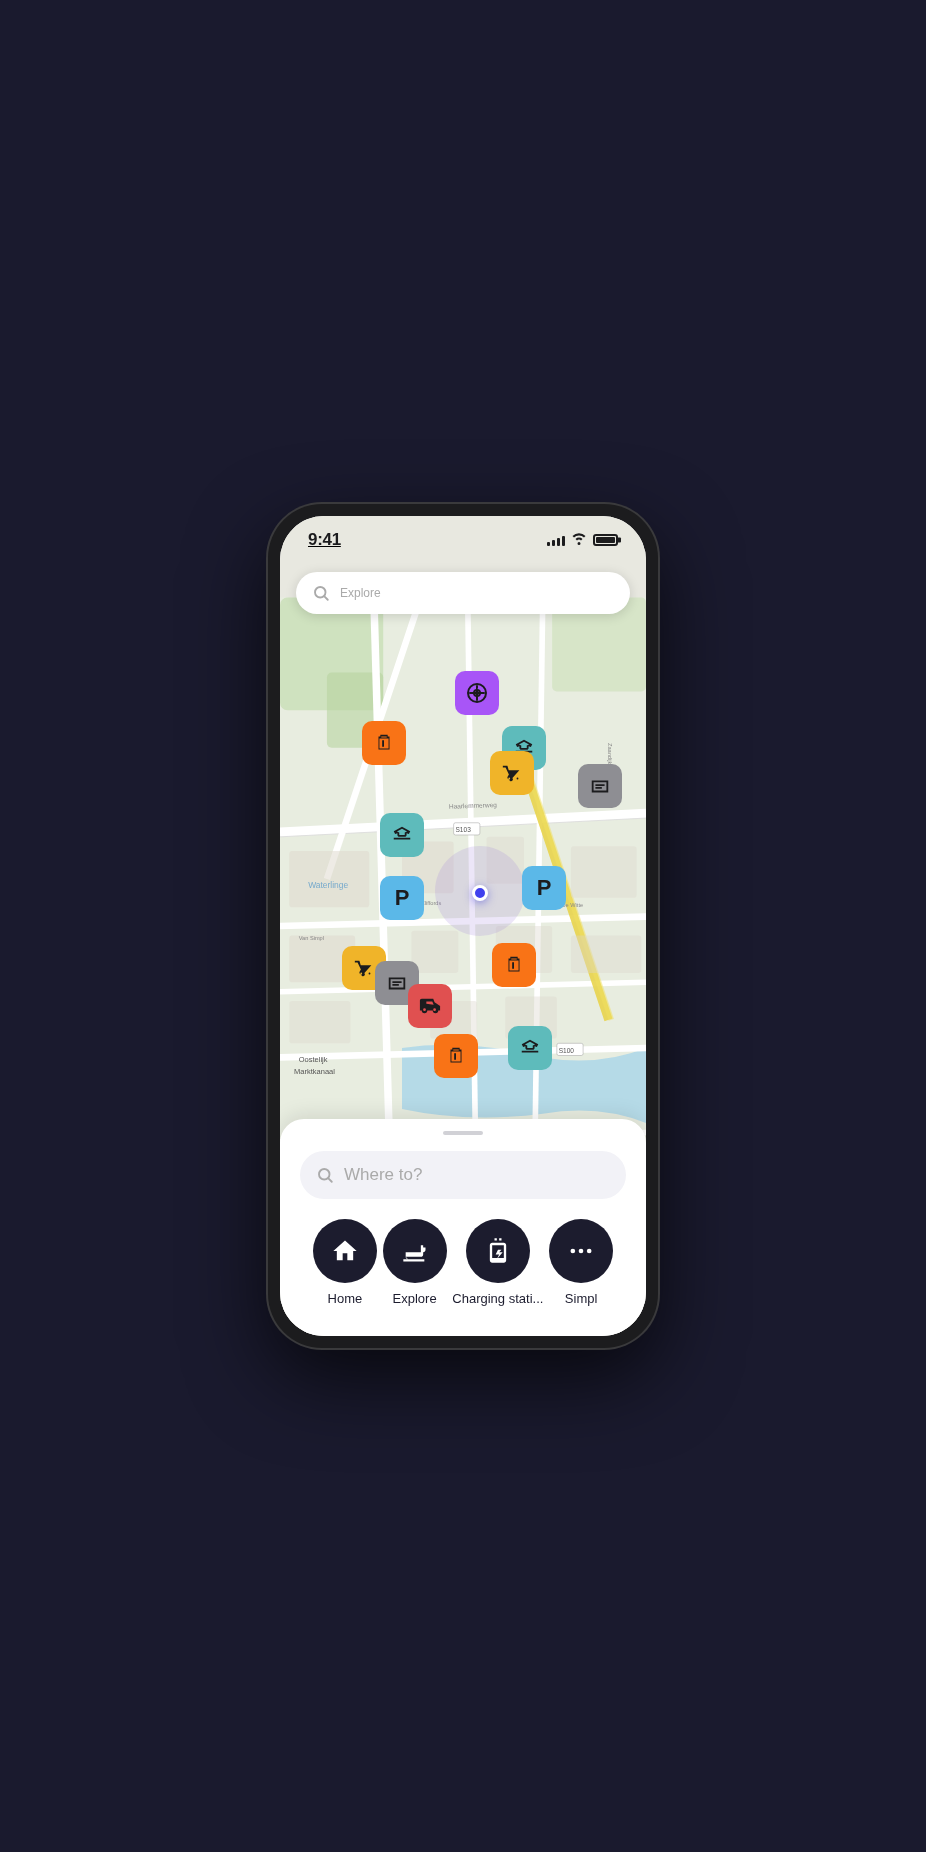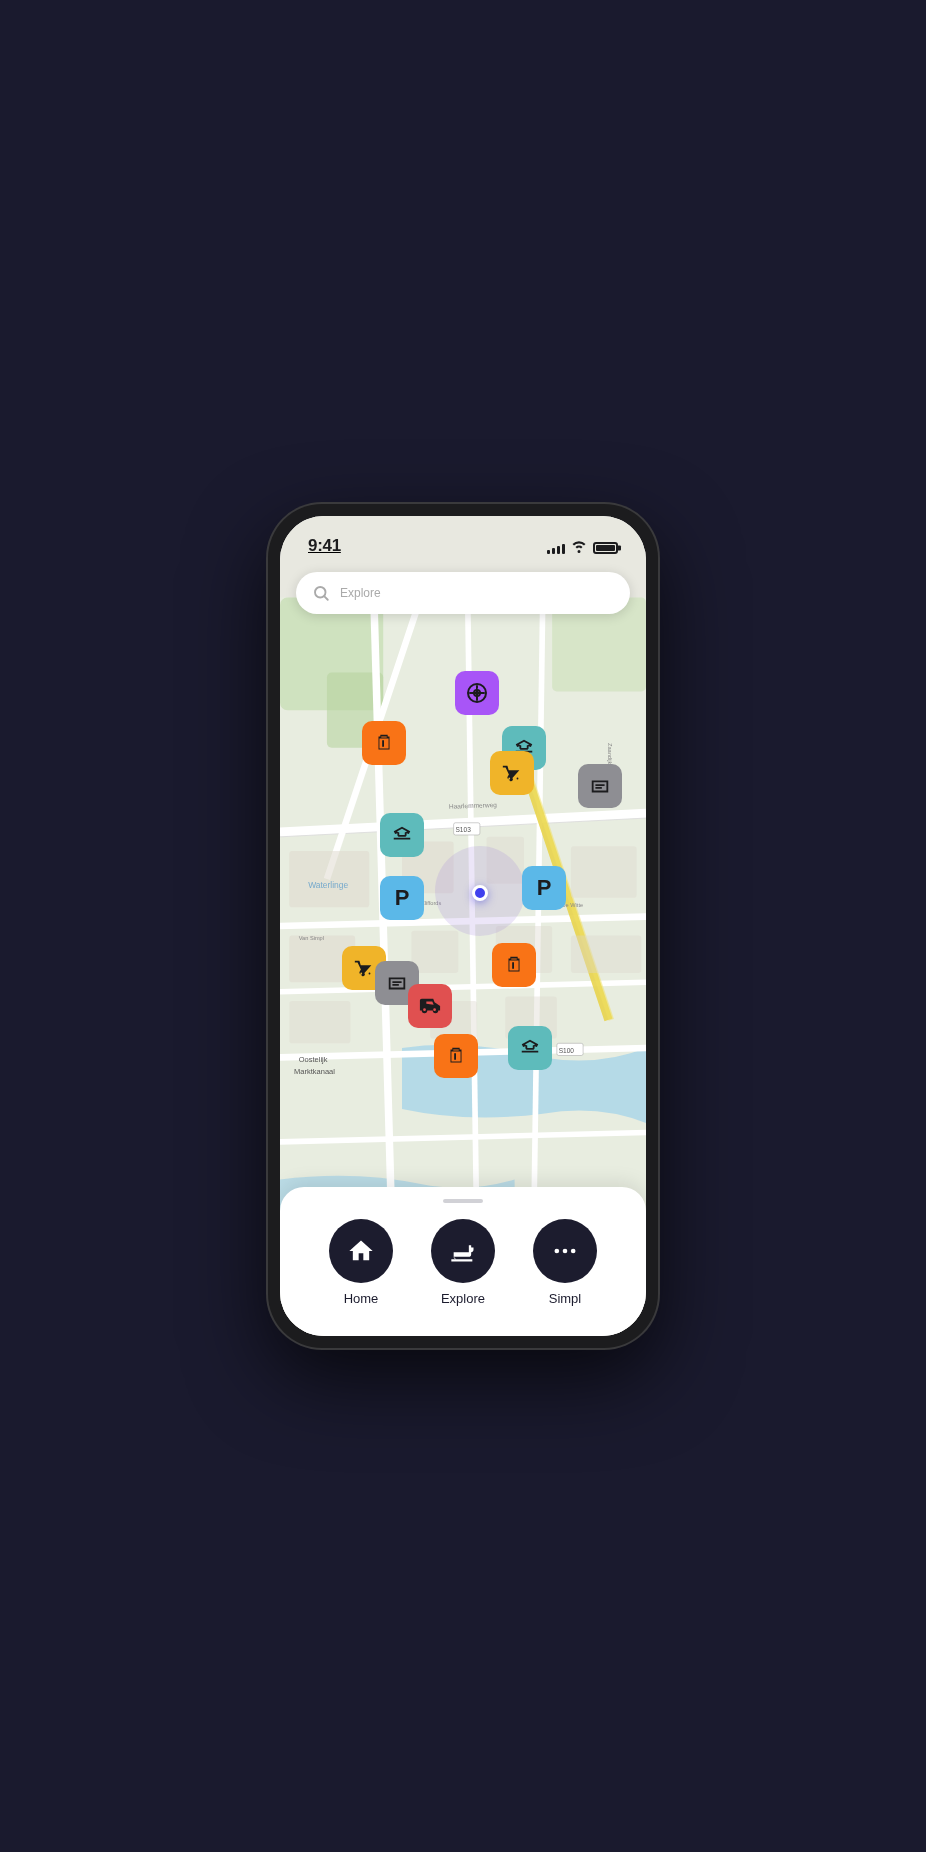--- a/index.html
+++ b/index.html
@@ -36,21 +36,21 @@
 
     
     .status-bar {
       position: absolute;
       top: 0;
       left: 0;
       right: 0;
       z-index: 100;
       height: 48px;
       display: flex;
-      align-items: flex-end;
+      align-items: center;
       justify-content: space-between;
       padding: 8px 28px;
       text-decoration: underline;
     }
 
     .status-time {
       font-size: 17px;
       font-weight: 600;
       color: #1c1c1e;
       letter-spacing: -0.3px;
@@ -406,20 +406,27 @@
       <svg width="18" height="18" viewBox="0 0 24 24" fill="none">
         <circle cx="11" cy="11" r="7" stroke="#aaa" stroke-width="2.5"></circle>
         <path d="M16.5 16.5L21 21" stroke="#aaa" stroke-width="2.5" stroke-linecap="round"></path>
       </svg>
       <span class="search-placeholder">Explore</span>
     </div>
 
     <div class="bottom-sheet">
       <div class="sheet-handle"></div>
 
+      <div class="where-to-bar">
+        <svg width="18" height="18" viewBox="0 0 24 24" fill="none">
+          <circle cx="11" cy="11" r="7" stroke="#aaa" stroke-width="2.5"></circle>
+          <path d="M16.5 16.5L21 21" stroke="#aaa" stroke-width="2.5" stroke-linecap="round"></path>
+        </svg>
+        <span class="where-to-placeholder">Where to?</span>
+      </div>
 
       <div class="quick-actions">
 
         <div class="quick-action-item">
           <div class="quick-action-circle">
             <svg width="28" height="28" viewBox="0 0 24 24" fill="none">
               <path d="M10 20v-6h4v6h5v-8h3L12 3 2 12h3v8z" fill="#fff"></path>
             </svg>
           </div>
           <span class="quick-action-label">Home</span>
@@ -428,20 +435,28 @@
         <div class="quick-action-item">
           <div class="quick-action-circle">
             <svg width="28" height="28" viewBox="0 0 24 24" fill="none">
               <path d="M2 21h18v-2H2v2zm2-4h13c1.1 0 2-.9 2-2v-2c1.1 0 2-.9 2-2V9h-2V7H4v10c0 1.1.9 2 2 2zm0-10h13v6H4V7z" fill="#fff"></path>
               <path d="M18 9h1v2h-1V9z" fill="#fff"></path>
             </svg>
           </div>
           <span class="quick-action-label">Explore</span>
         </div>
 
+        <div class="quick-action-item">
+          <div class="quick-action-circle">
+            <svg width="28" height="28" viewBox="0 0 24 24" fill="none">
+              <path d="M17 5H7c-1.1 0-2 .9-2 2v13c0 1.1.9 2 2 2h10c1.1 0 2-.9 2-2V7c0-1.1-.9-2-2-2zm0 13H7V7h10v11zM9 3h2V1H9v2zm4 0h2V1h-2v2zm-1 8l-2 4h3l-2 4 5-6h-3l2-2h-3z" fill="#fff"></path>
+            </svg>
+          </div>
+          <span class="quick-action-label">Charging stati...</span>
+        </div>
 
         <div class="quick-action-item">
           <div class="quick-action-circle">
             <svg width="28" height="28" viewBox="0 0 24 24" fill="none">
               <circle cx="5" cy="12" r="2" fill="#fff"></circle>
               <circle cx="12" cy="12" r="2" fill="#fff"></circle>
               <circle cx="19" cy="12" r="2" fill="#fff"></circle>
             </svg>
           </div>
           <span class="quick-action-label">Simpl</span>

